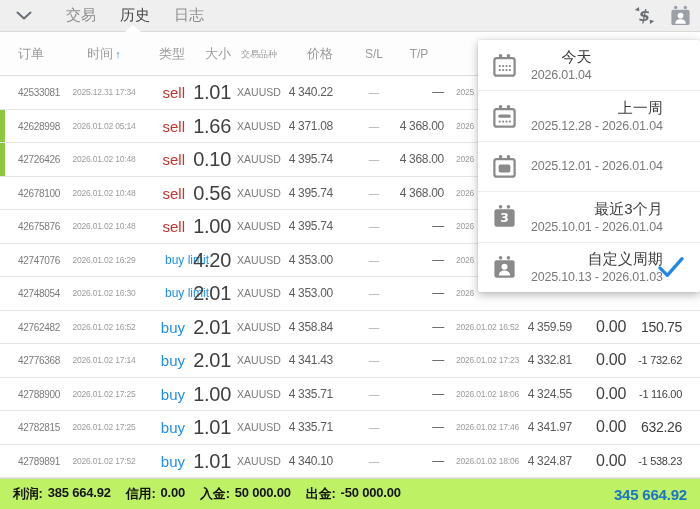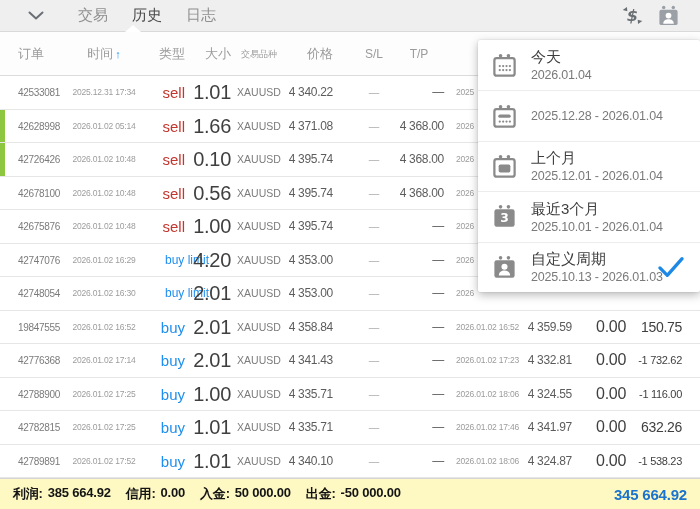--- a/index.html
+++ b/index.html
@@ -2,21 +2,21 @@
 <html style="--sell: #c2362f; --buy: #1f8fef; --flag: #8dc63f; --balance: #1a73ce; --check: #1e88e5; --sort_arrow: #2196f3;"><head>
 <meta charset="utf-8">
 <style>
   * { box-sizing: border-box; margin: 0; padding: 0; }
   html, body { width: 700px; height: 509px; overflow: hidden; }
   body { font-family: "Liberation Sans", "DejaVu Sans", sans-serif; background: #fff; }
   .screen { position: relative; width: 700px; height: 509px; background: #fff; overflow: hidden; }
 
   
   .topbar { position: relative; height: 32px; background: #efeff0; border-bottom: 1px solid #d9d9d9;
-            display: flex; align-items: center; padding: 0 20px; }
+            display: flex; align-items: center; padding: 0 8px; }
   .chev { width: 18px; height: 18px; margin-left: 8px; display: flex; align-items: center; }
   .tabs { display: flex; gap: 24px; margin-left: 32px; }
   .tab { font-size: 15px; color: #8f8f8f; cursor: default; }
   .tab.active { color: #4a4a4a; }
   .tb-actions { margin-left: auto; display: flex; gap: 13px; align-items: center; }
   .tb-ic { width: 23px; height: 23px; display: flex; align-items: center; justify-content: center; }
   .notch { position: absolute; left: 125px; bottom: -1px; width: 0; height: 0; z-index: 3;
            border-left: 8px solid transparent; border-right: 8px solid transparent; border-bottom: 7px solid #fff; }
 
   
@@ -52,41 +52,41 @@
   .row .symbol { font-size: 10.5px; color: #7b7b7b; }
   .row .price, .row .cprice, .row .tp { font-size: 12px; color: #5c5c5c; letter-spacing: -0.3px; }
   .row .sl { font-size: 10.5px; color: #ababab; }
   .row .swap { font-size: 16px; color: #3f3f3f; letter-spacing: -0.3px; }
   .row .profit { font-size: 14px; color: #3f3f3f; letter-spacing: -0.3px; }
   .row.p-long .profit { font-size: 11px; }
   .row.flagged::before { content: ""; position: absolute; left: 0; top: 0; bottom: 0; width: 5px;
                          background: var(--flag, #8dc63f); }
 
   
-  .footer { height: 31px; border-top: 1px solid #d6d6d6; background: #fef9c3;
+  .footer { height: 31px; border-top: 1px solid #d6d6d6; background: #bef264;
             display: flex; align-items: center; padding: 0 13px; font-weight: bold;
             font-size: 13px; color: #141414; }
   .fgroup { display: flex; gap: 15px; }
   .fpair { display: flex; gap: 5px; letter-spacing: -0.2px; }
   .balance { margin-left: auto; color: var(--balance, #1a73ce); font-size: 15px; letter-spacing: -0.2px; }
 
   
   .menu { position: absolute; left: 478px; top: 40px; width: 222px; background: #fff; z-index: 10;
           border-radius: 2px; box-shadow: 0 3px 10px rgba(0,0,0,0.28), 0 0 2px rgba(0,0,0,0.14); }
   .mi { height: 50.4px; display: flex; align-items: center; padding: 0 12px 0 13px; position: relative; }
   .mi + .mi { border-top: 1px solid #ececec; }
   .mic { width: 27px; height: 27px; margin-right: 13px; flex: none; }
   .mic svg { display: none; width: 27px; height: 27px; }
   .mi.calendar-today-icon   .ic-today   { display: block; }
   .mi.calendar-week-icon    .ic-week    { display: block; }
   .mi.calendar-month-icon   .ic-month   { display: block; }
   .mi.calendar-3months-icon .ic-3months { display: block; }
   .mi.calendar-custom-icon  .ic-custom  { display: block; }
   .mtx { display: flex; flex-direction: column; gap: 1px; }
-  .mt { font-size: 15px; color: #3d3d3d; }
+  .mt { font-size: 15px; color: #3d3d3d; text-align: right; }
   .ms { font-size: 12.5px; color: #7a7a7a; letter-spacing: -0.2px; }
   .check { display: none; position: absolute; right: 15px; top: 50%; transform: translateY(-50%); }
   .mi.selected .check { display: block; }
 </style>
 </head>
 <body>
 
 <div class="screen">
 
   <div class="topbar">
@@ -236,21 +236,21 @@
         <span class="c price">4 353.00</span>
         <span class="c sl">—</span>
         <span class="c tp">—</span>
         <span class="c ctime">2026</span>
         <span class="c cprice"></span>
         <span class="c swap"></span>
         <span class="c profit"></span>
       </div>
 
       <div class="row kind-buy">
-        <span class="c order">19847555</span>
+        <span class="c order">42762482</span>
         <span class="c otime">2026.01.02 16:52</span>
         <span class="c type">buy</span>
         <span class="c size">2.01</span>
         <span class="c symbol">XAUUSD</span>
         <span class="c price">4 358.84</span>
         <span class="c sl">—</span>
         <span class="c tp">—</span>
         <span class="c ctime">2026.01.02 16:52</span>
         <span class="c cprice">4 359.59</span>
         <span class="c swap">0.00</span>
@@ -375,38 +375,38 @@
             <rect x="3" y="5.5" width="18" height="15.5" rx="2" fill="none" stroke="#8a8a8a" stroke-width="2"></rect>
             <rect x="6.5" y="10.3" width="11" height="2.8" rx="1.4" fill="#8a8a8a"></rect>
             <circle cx="7.8" cy="16.5" r="1" fill="#8a8a8a"></circle>
             <circle cx="10.8" cy="16.5" r="1" fill="#8a8a8a"></circle>
             <circle cx="13.8" cy="16.5" r="1" fill="#8a8a8a"></circle>
             <circle cx="16.8" cy="16.5" r="1" fill="#8a8a8a"></circle>
           </svg>
 
         </span>
         <span class="mtx">
+          <span class="mt">上一周</span>
           <span class="ms">2025.12.28 - 2026.01.04</span>
         </span>
 
       </div>
 
       <div class="mi calendar-month-icon">
         <span class="mic">
 
           <svg class="ic ic-month" viewBox="0 0 24 24">
             <circle cx="8.5" cy="3.4" r="1.6" fill="#8a8a8a"></circle>
             <circle cx="15.5" cy="3.4" r="1.6" fill="#8a8a8a"></circle>
             <rect x="3" y="5.5" width="18" height="15.5" rx="2" fill="none" stroke="#8a8a8a" stroke-width="2"></rect>
             <rect x="6.8" y="10.3" width="10.4" height="7" rx="1.5" fill="#8a8a8a"></rect>
           </svg>
 
         </span>
         <span class="mtx">
-          <span class="mt">上个月</span>
           <span class="ms">2025.12.01 - 2026.01.04</span>
         </span>
 
       </div>
 
       <div class="mi calendar-3months-icon">
         <span class="mic">
 
           <svg class="ic ic-3months" viewBox="0 0 24 24">
             <circle cx="8.5" cy="3.4" r="1.6" fill="#8a8a8a"></circle>

